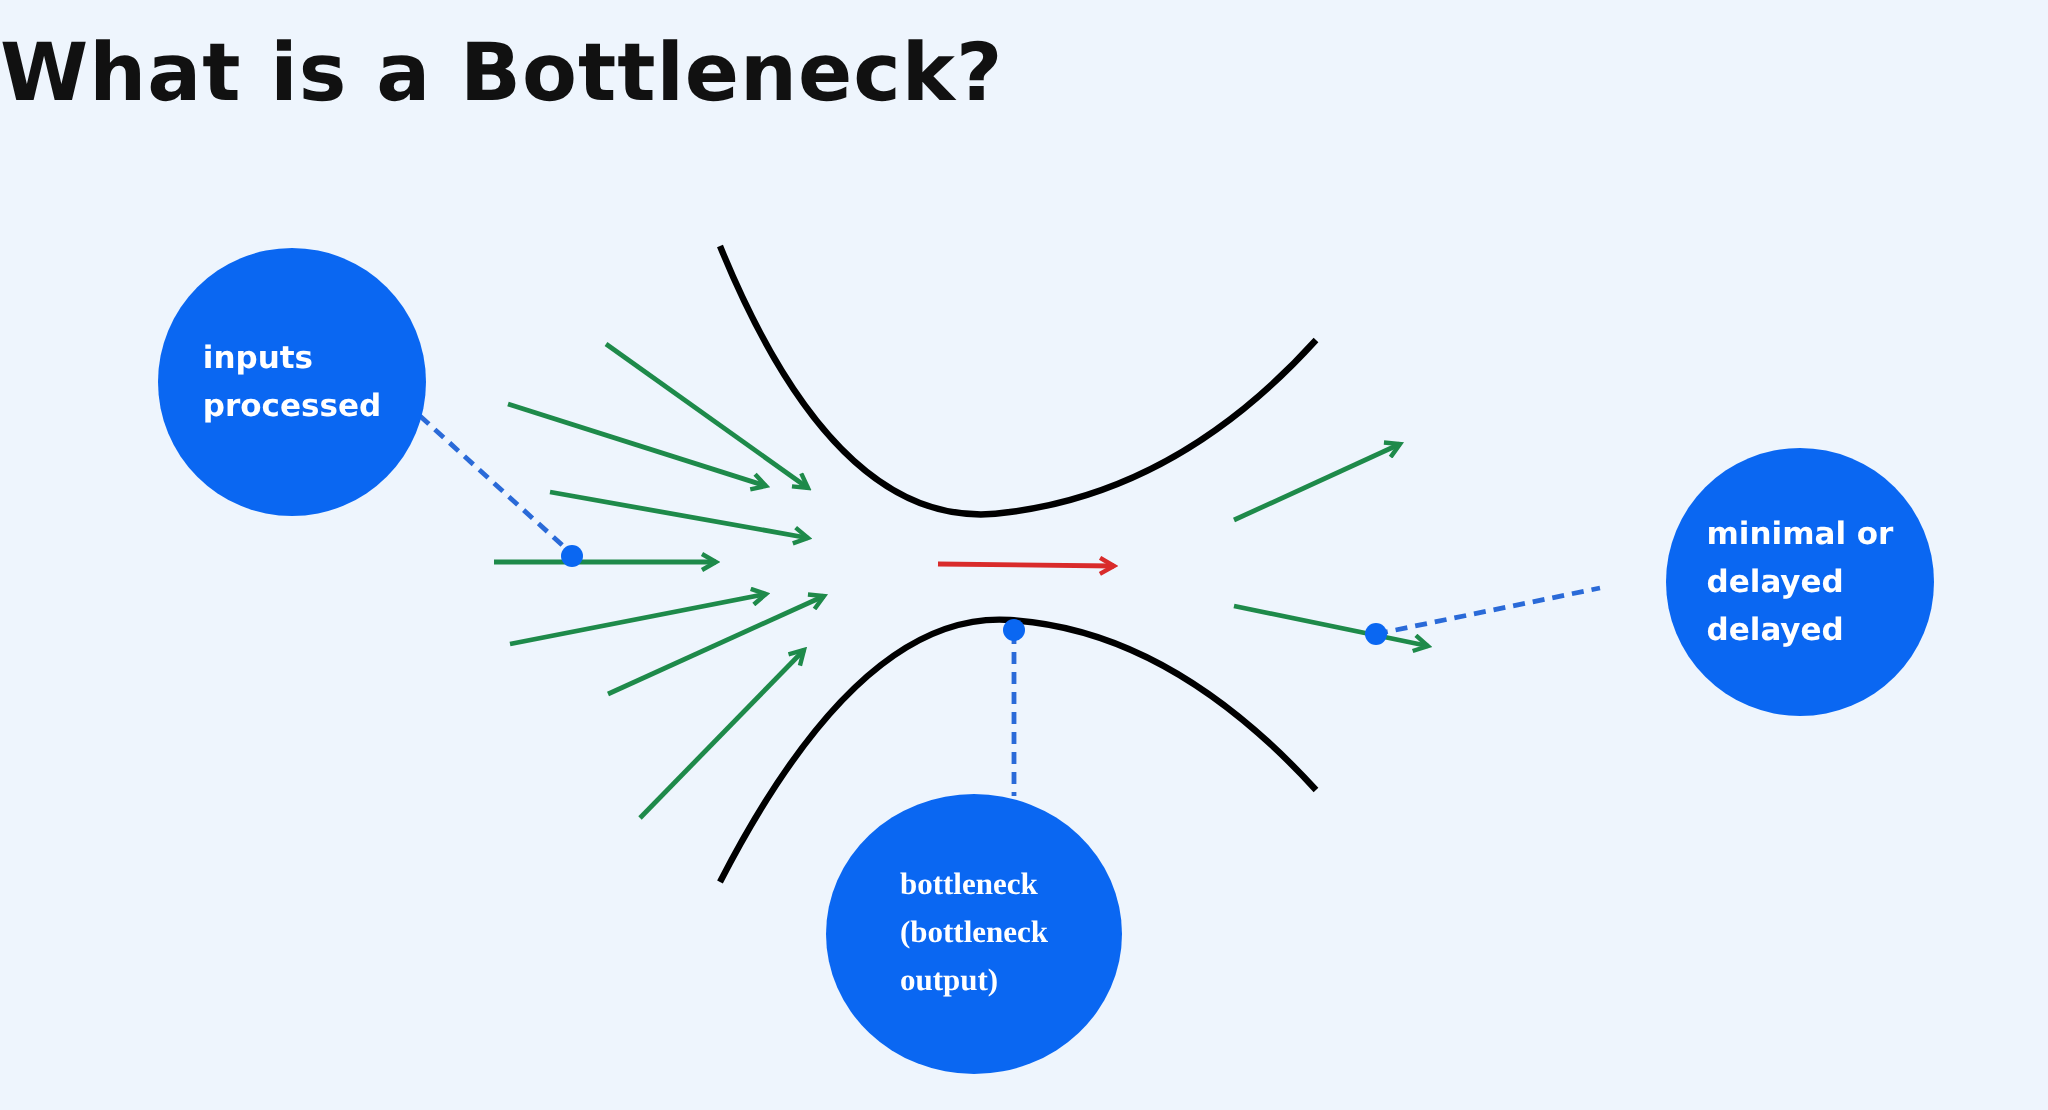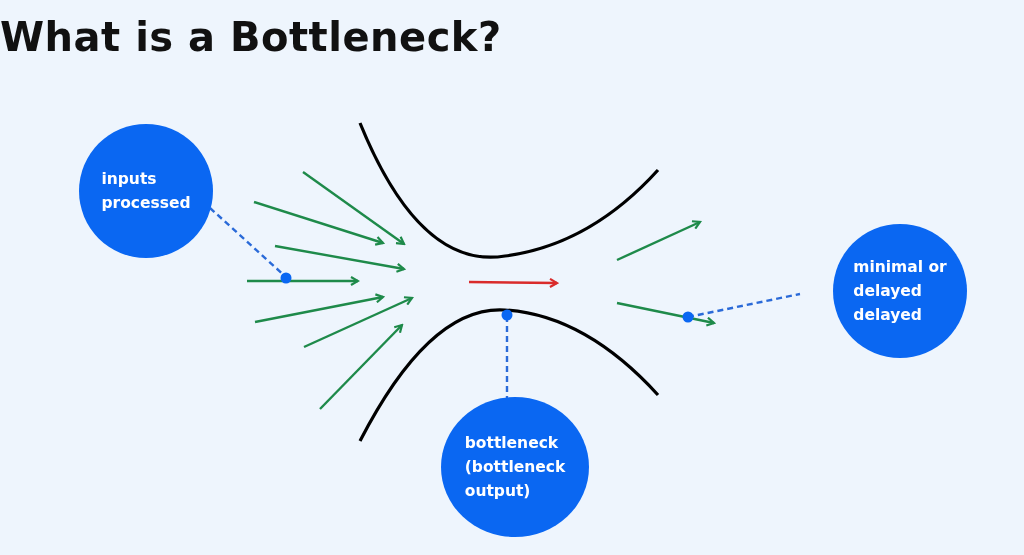--- a/index.html
+++ b/index.html
@@ -72,21 +72,21 @@
   </g>
 </svg>
 
 <div class="bubble" style="left:79px; top:124px; width:134px; height:134px;">
   <div>
     <span>inputs</span>
     <span>processed</span>
   </div>
 </div>
 
-<div class="bubble" style="left:441px; top:397px; width:148px; height:140px;">
+<div class="bubble" style="left:413px; top:397px; width:148px; height:140px;font-family:Liberation Serif, serif;">
   <div>
     <span>bottleneck</span>
     <span>(bottleneck</span>
     <span>output)</span>
   </div>
 </div>
 
 <div class="bubble" style="left:833px; top:224px; width:134px; height:134px;">
   <div>
     <span>minimal or</span>

